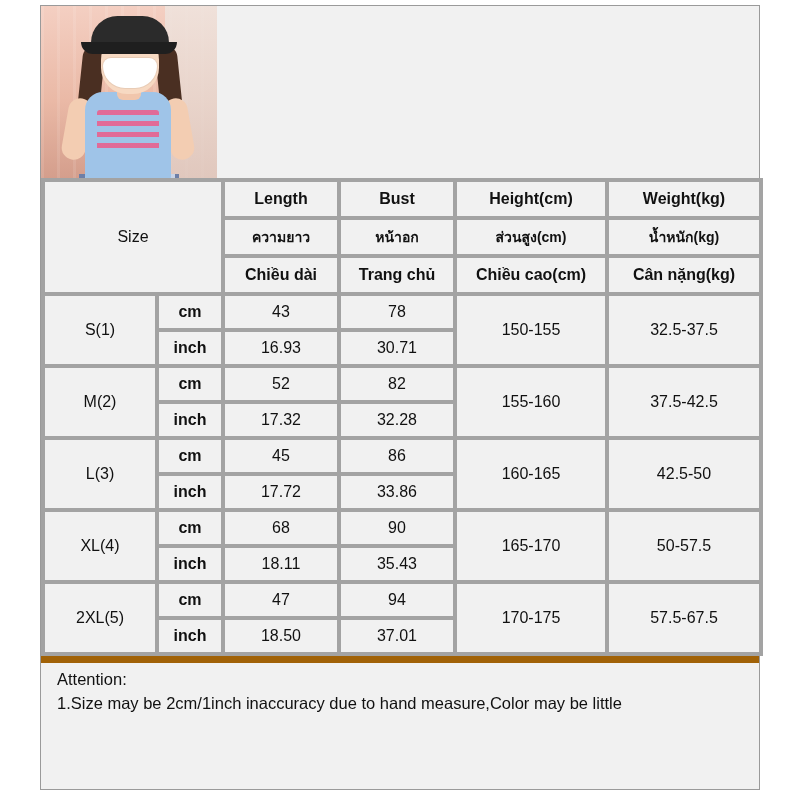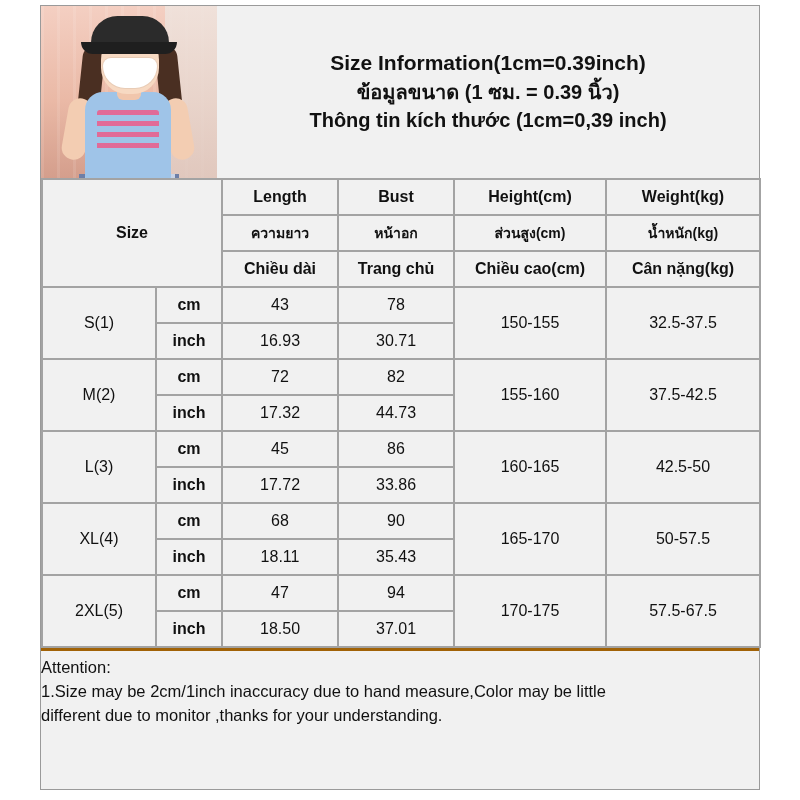--- a/index.html
+++ b/index.html
@@ -179,21 +179,21 @@
   .title-vi { font-size: 20px; }
 
   
   table.size-table {
     border-collapse: collapse;
     table-layout: fixed;
     width: 100%;
     background: #f1f1f1;
   }
   table.size-table td, table.size-table th {
-    border: 2px solid #a3a3a3;
+    border: 4px solid #a3a3a3;
     text-align: center;
     vertical-align: middle;
     font-size: 16px;
     color: #111111;
     padding: 2px 3px;
     background: #f1f1f1;
   }
   .col-size   { width: 114px; }
   .col-unit   { width: 66px; }
   .col-length { width: 116px; }
@@ -212,30 +212,30 @@
     font-size: 20px;
   }
   td.unit-cell {
     font-weight: bold;
     font-size: 15.5px;
   }
   td.val-cell {
     font-size: 16px;
   }
   td.sizeword {
-    font-weight: bold;
+    font-weight: normal;
     font-size: 28px;
   }
   .row-h { height: 36px; }
 
   
   .attention {
     flex: 1 1 auto;
-    border-top: 3px solid #a16207;
-    padding: 6px 10px 8px 0;
+    border-top: 7px solid #a16207;
+    padding: 6px 10px 8px 16px;
     box-sizing: border-box;
     background: #f1f1f1;
   }
   .attention p {
     margin: 0 0 2px 0;
     font-size: 16.5px;
     line-height: 1.32;
     color: #111111;
   }
 </style>
@@ -255,25 +255,20 @@
         <div class="arm-l"></div>
         <div class="arm-r"></div>
         <div class="body"></div>
         <div class="bodytext"></div>
         <div class="neck"></div>
         <div class="face"></div>
         <div class="mask"></div>
         <div class="cap"></div>
         <div class="brim"></div>
       </div>
-      <div class="title-block">
-        <div class="title-line title-en">Size Information(1cm=0.39inch)</div>
-        <div class="title-line title-th">ข้อมูลขนาด (1 ซม. = 0.39 นิ้ว)</div>
-        <div class="title-line title-vi">Thông tin kích thước (1cm=0,39 inch)</div>
-      </div>
     </div>
 
     <table class="size-table">
       <colgroup>
         <col class="col-size">
         <col class="col-unit">
         <col class="col-length">
         <col class="col-bust">
         <col class="col-height">
         <col class="col-weight">
@@ -310,29 +305,29 @@
         </tr>
         <tr class="row-h">
           <td class="unit-cell">inch</td>
           <td class="val-cell">16.93</td>
           <td class="val-cell">30.71</td>
         </tr>
 
         <tr class="row-h">
           <td class="size-cell" rowspan="2">M(2)</td>
           <td class="unit-cell">cm</td>
-          <td class="val-cell">72</td>
+          <td class="val-cell">52</td>
           <td class="val-cell">82</td>
           <td class="val-cell" rowspan="2">155-160</td>
           <td class="val-cell" rowspan="2">37.5-42.5</td>
         </tr>
         <tr class="row-h">
           <td class="unit-cell">inch</td>
           <td class="val-cell">17.32</td>
-          <td class="val-cell">44.73</td>
+          <td class="val-cell">32.28</td>
         </tr>
 
         <tr class="row-h">
           <td class="size-cell" rowspan="2">L(3)</td>
           <td class="unit-cell">cm</td>
           <td class="val-cell">45</td>
           <td class="val-cell">86</td>
           <td class="val-cell" rowspan="2">160-165</td>
           <td class="val-cell" rowspan="2">42.5-50</td>
         </tr>
@@ -368,17 +363,16 @@
           <td class="unit-cell">inch</td>
           <td class="val-cell">18.50</td>
           <td class="val-cell">37.01</td>
         </tr>
       </tbody>
     </table>
 
     <div class="attention">
       <p>Attention:</p>
       <p>1.Size may be 2cm/1inch inaccuracy due to hand measure,Color may be little</p>
-      <p>different due to monitor ,thanks for your understanding.</p>
     </div>
 
   </div>
 </div>
 
 </body></html>

